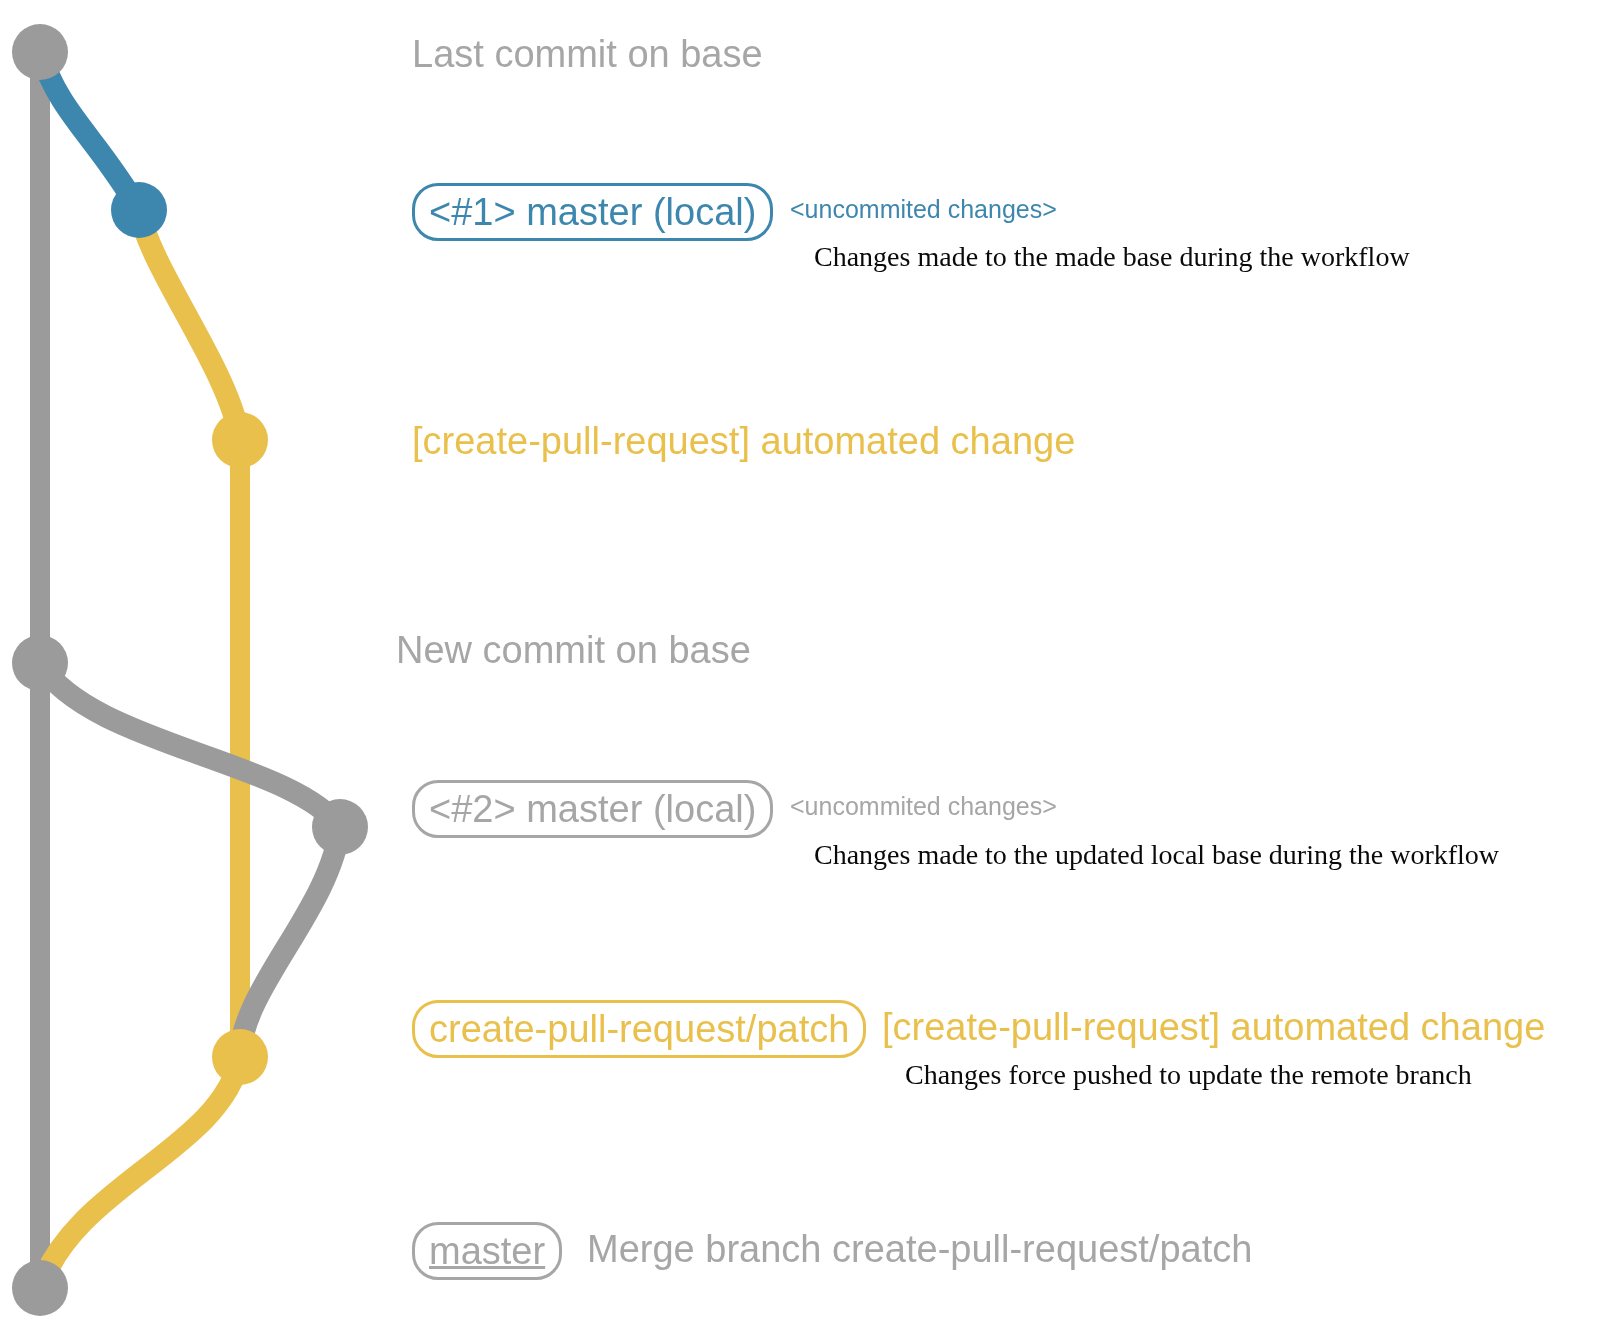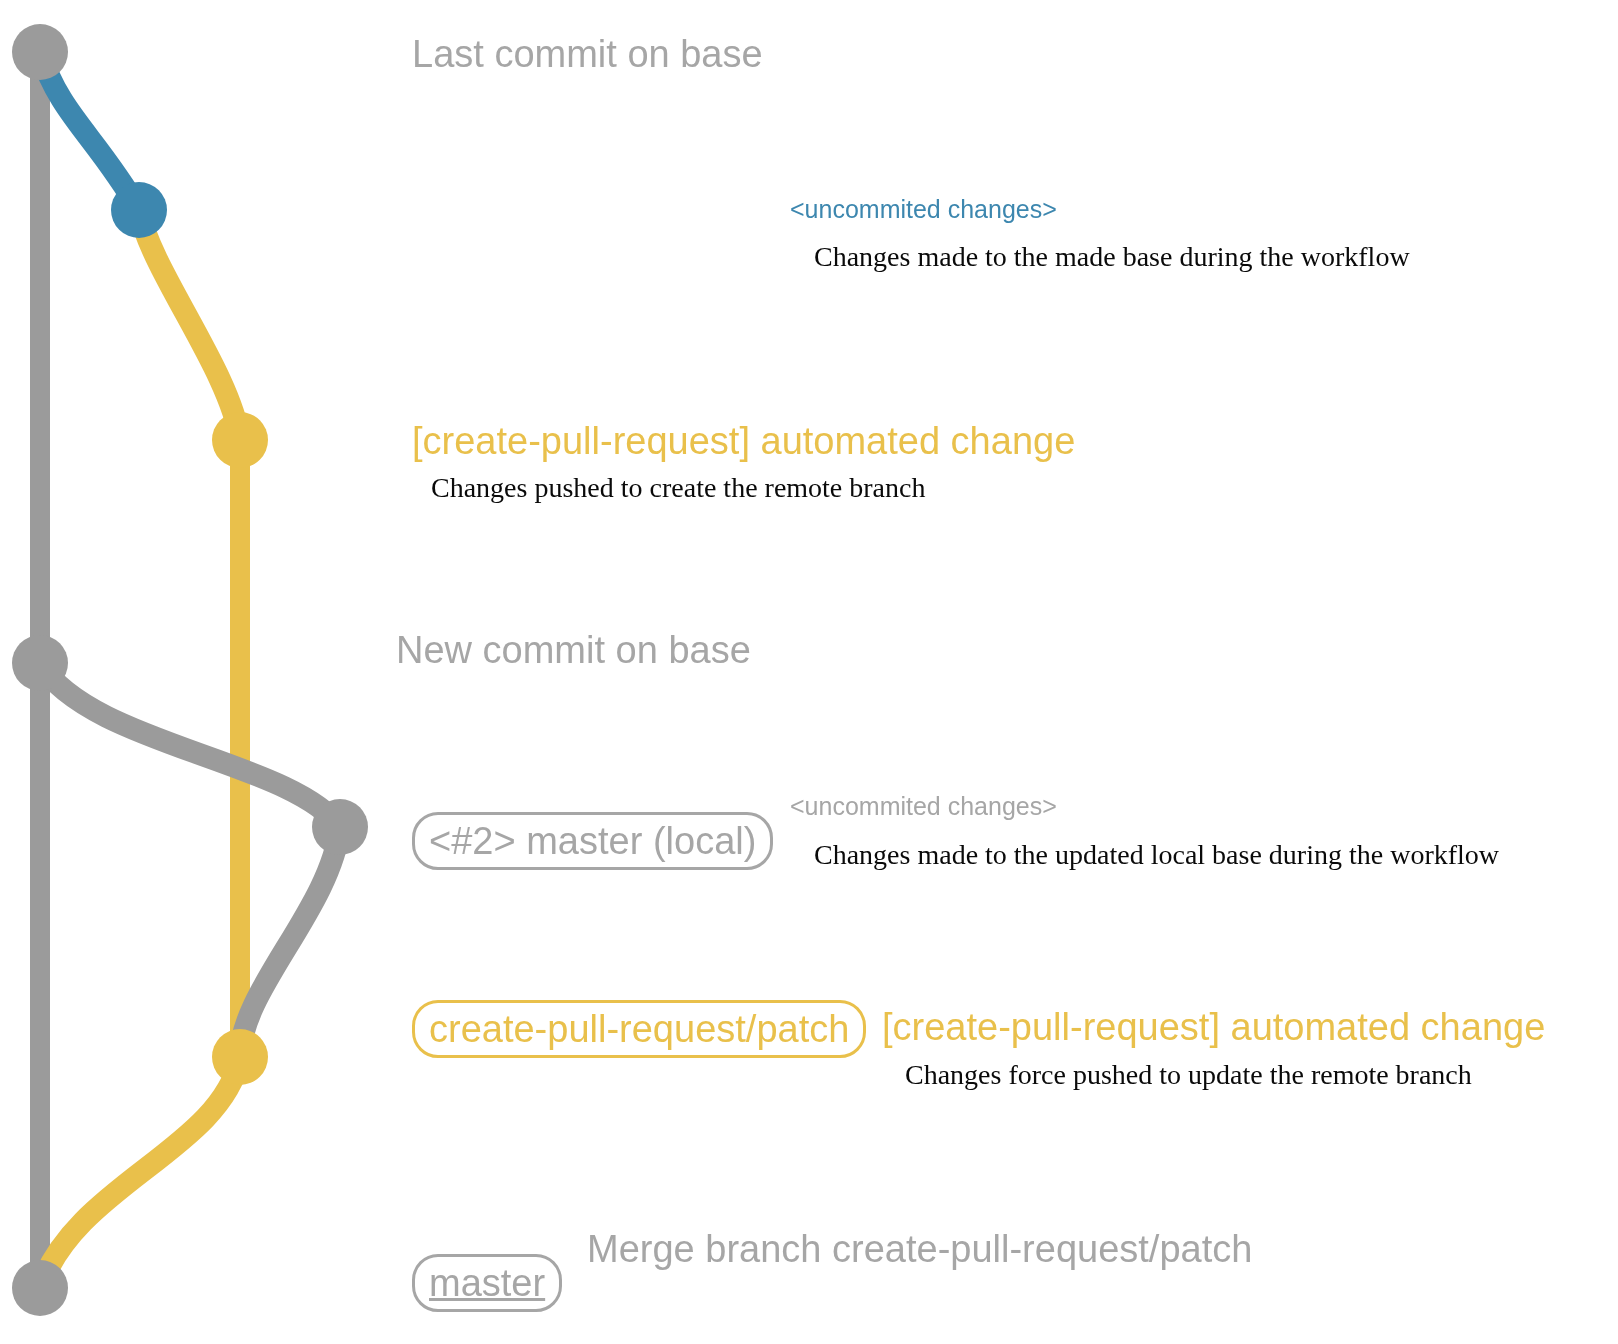--- a/index.html
+++ b/index.html
@@ -58,21 +58,21 @@
   .pill {
     display: inline-block;
     font-size: 38px;
     line-height: 38px;
     padding: 7px 14px;
     border: 3px solid;
     border-radius: 26px;
     background: transparent;
   }
   .pill-blue   { color: var(--blue, #3d87af);       border-color: var(--blue, #3d87af); }
-  .pill-gray   { color: var(--gray-text, #a6a6a6);  border-color: var(--gray-text, #a6a6a6); margin-top: 32px; }
+  .pill-gray   { color: var(--gray-text, #a6a6a6);  border-color: var(--gray-text, #a6a6a6); }
   .pill-yellow { color: var(--yellow, #e9c04b);     border-color: var(--yellow, #e9c04b); }
 </style>
 </head>
 <body>
 
 <div class="canvas">
 
   <svg class="graph-svg" width="420" height="1344" viewBox="0 0 420 1344">
 
     <path class="trunk stroke-gray" stroke-width="20" d="M40,52 L40,1288"></path>
@@ -93,25 +93,25 @@
     <circle class="fill-blue" cx="139" cy="210" r="28"></circle>
     <circle class="fill-yellow" cx="240" cy="440" r="28"></circle>
     <circle class="fill-gray" cx="40" cy="663" r="28"></circle>
     <circle class="fill-gray" cx="340" cy="827" r="28"></circle>
     <circle class="fill-yellow" cx="240" cy="1057" r="28"></circle>
     <circle class="fill-gray" cx="40" cy="1288" r="28"></circle>
   </svg>
 
   <div class="abs caption" style="left:412px; top:35px;">Last commit on base</div>
 
+  <div class="abs pill pill-blue" style="left:412px; top:183px;">&lt;#1&gt; master (local)</div>
   <div class="abs note txt-blue" style="left:790px; top:190px;">&lt;uncommited changes&gt;</div>
   <div class="abs desc" style="left:814px; top:240px;">Changes made to the made base during the workflow</div>
 
   <div class="abs heading-yellow" style="left:412px; top:422px;">[create-pull-request] automated change</div>
-  <div class="abs desc" style="left:431px; top:471px;">Changes pushed to create the remote branch</div>
 
   <div class="abs caption" style="left:396px; top:631px;">New commit on base</div>
 
   <div class="abs pill pill-gray" style="left:412px; top:780px;">&lt;#2&gt; master (local)</div>
   <div class="abs note txt-gray" style="left:790px; top:787px;">&lt;uncommited changes&gt;</div>
   <div class="abs desc" style="left:814px; top:838px;">Changes made to the updated local base during the workflow</div>
 
   <div class="abs pill pill-yellow" style="left:412px; top:1000px;">create-pull-request/patch</div>
   <div class="abs heading-yellow" style="left:882px; top:1008px;">[create-pull-request] automated change</div>
   <div class="abs desc" style="left:905px; top:1058px;">Changes force pushed to update the remote branch</div>

